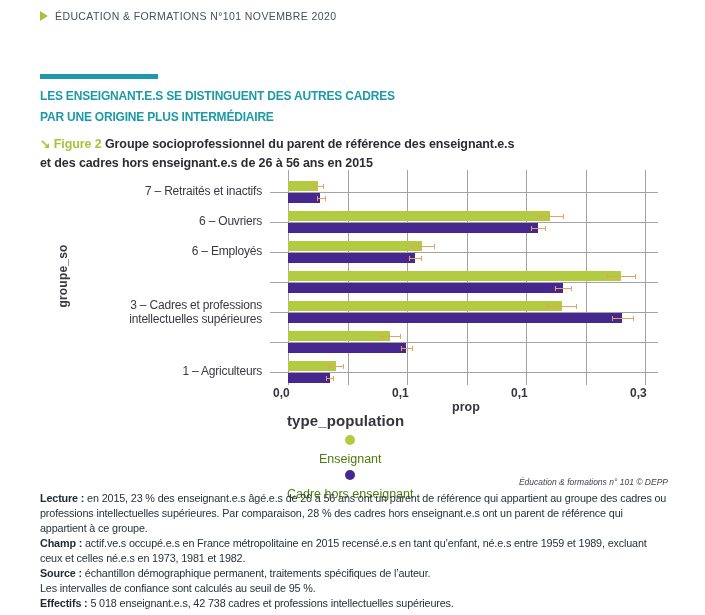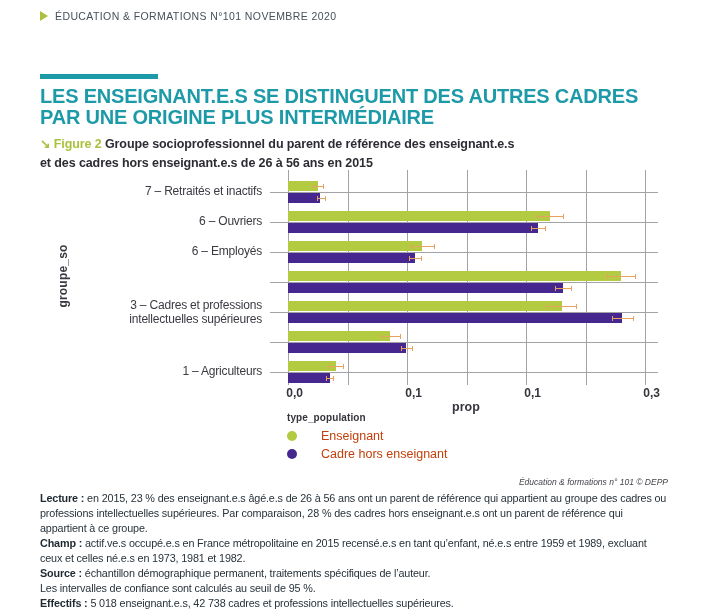--- a/index.html
+++ b/index.html
@@ -7,42 +7,42 @@
   #page {
     position:relative; width:705px; height:615px; background:#ffffff;
     font-family:"Liberation Sans", sans-serif; color:#2b3640; overflow:hidden;
   }
   
   .doc-header { position:absolute; left:40px; top:10px; display:flex; align-items:center; gap:7px; }
   .tri-icon { width:0; height:0; border-left:8px solid #a8c23e; border-top:5px solid transparent; border-bottom:5px solid transparent; }
   .doc-header-text { font-size:10.5px; letter-spacing:0.4px; color:#45505a; font-weight:400; }
   
   .teal-rule { position:absolute; left:40px; top:74px; width:118px; height:5px; background:#1d9aa8; }
-  .main-title { position:absolute; left:40px; top:86px; width:620px; color:#1d9aa8; font-weight:bold; font-size:20px; line-height:21px; letter-spacing:-0.2px; }
+  .main-title { position:absolute; left:40px; top:86px; width:620px; color:#1d9aa8; font-weight:bold; font-size:12px; line-height:21px; letter-spacing:-0.2px; }
   
   .fig-caption { position:absolute; left:40px; top:118px; width:620px; font-size:12.5px; font-weight:bold; color:#2c2c33; line-height:19px; letter-spacing:-0.1px;margin-top:17px; }
   .fig-arrow { color:#a8c23e; font-weight:bold; }
   .fig-label { color:#a8c23e; font-weight:bold; }
   
   #chart-layer { position:absolute; left:0; top:0; width:705px; height:615px; }
   #chart-layer > div { position:absolute; }
   .gridline-v { width:1px; background:#a3a3a7; }
   .tick-stub { width:1px; background:#a3a3a7; }
   .cat-line { height:1px; background:#a3a3a7; }
   .bar { height:10px; }
   .ebar-line { height:1px; background:#e8a260; }
   .ebar-cap { width:1px; height:5px; background:#e8a260; }
   .cat-label { font-size:12px; color:#3a3a42; text-align:right; white-space:pre-line; line-height:13.5px; letter-spacing:-0.2px; }
-  .xtick-label { font-size:12px; font-weight:bold; color:#35353d; text-align:right; width:30px; }
+  .xtick-label { font-size:12px; font-weight:bold; color:#35353d; text-align:left; width:30px; }
   .y-axis-title { position:absolute; left:63px; top:276px; transform:translate(-50%,-50%) rotate(-90deg); font-weight:bold; font-size:12px; color:#3a3a42; white-space:nowrap; letter-spacing:0.2px; }
   .x-axis-title { position:absolute; left:436px; top:400px; width:60px; text-align:center; font-weight:bold; font-size:12.5px; color:#35353d; }
   
   .legend { position:absolute; left:287px; top:412px; }
-  .legend-title { font-weight:bold; font-size:10px; color:#35353d; margin-bottom:6px; letter-spacing:0.1px; }
-  .legend-item { display:flex; align-items:center; gap:24px; margin-bottom:4px; font-size:12.5px; color:#c2410c; }
+  .legend-title { font-weight:bold; font-size:15px; color:#35353d; margin-bottom:6px; letter-spacing:0.1px; }
+  .legend-item { display:flex; align-items:center; gap:7px; margin-bottom:4px; font-size:12.5px; color:#4d7c0f;flex-direction:column; }
   .dot { width:10px; height:10px; border-radius:50%; flex:0 0 auto; }
   
   .credit { position:absolute; right:37px; top:477px; font-size:8.5px; font-style:italic; color:#43434b; }
   
   .notes { position:absolute; left:40px; top:491px; width:628px; font-size:10.8px; line-height:15px; color:#27323a; letter-spacing:-0.15px; }
   .notes strong { color:#1f2a32; }
 </style>
 </head>
 <body>
 

